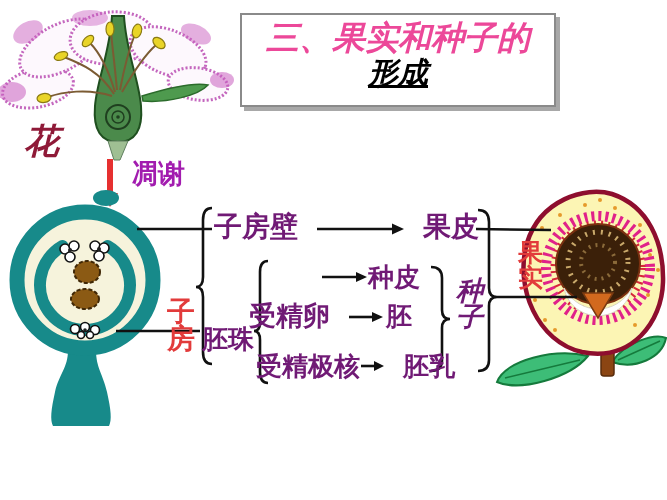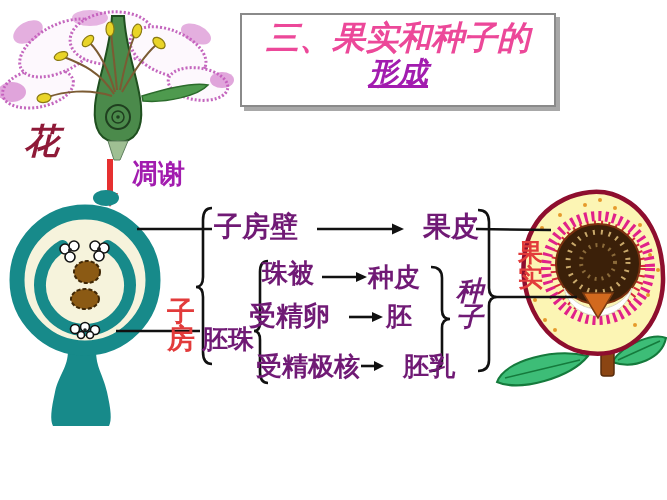--- a/index.html
+++ b/index.html
@@ -6,21 +6,21 @@
   .slide{position:relative;width:667px;height:500px;background:#ffffff;overflow:hidden;
          font-family:"Liberation Sans", sans-serif;}
   .overlay{position:absolute;left:0;top:0;width:667px;height:500px;}
 
   
   .title-box{position:absolute;left:240px;top:13px;width:312px;height:90px;background:#fff;
              border:2px solid #8a8a8a;box-shadow:4px 4px 0 #a8a8a8;text-align:center;}
   .title-l1{margin-top:6px;font-family:"Liberation Serif", serif;font-style:italic;font-weight:bold;
             font-size:33px;line-height:1.05;color:#ec4899;white-space:nowrap;}
   .title-l2{font-family:"Liberation Serif", serif;font-style:italic;font-weight:bold;
-            font-size:30px;line-height:1.1;color:#a21caf;text-decoration:underline;}
+            font-size:30px;line-height:1.1;color:#000000;text-decoration:underline;}
 
   
   .lbl{position:absolute;font-weight:bold;line-height:1;white-space:nowrap;color:#701a75;}
   .red{color:#e23b3b;}
   .vert{width:1em;white-space:normal;word-break:break-all;text-align:center;line-height:0.98;}
 
   .flower-name{position:absolute;left:24px;top:124px;font-family:"Liberation Serif", serif;
                font-style:italic;font-weight:bold;font-size:35px;color:#8f1a38;line-height:1;}
   .wither{position:absolute;left:131px;top:161px;font-size:27px;font-weight:bold;color:#a21caf;line-height:1;}
 
@@ -160,21 +160,20 @@
     <div class="title-l1">三、果实和种子的</div>
     <div class="title-l2">形成</div>
   </div>
 
   <div class="flower-name">花</div>
   <div class="wither">凋谢</div>
 
   <div class="lbl" style="left:214px;top:213px;font-size:28px;">子房壁</div>
   <div class="lbl" style="left:423px;top:213px;font-size:28px;">果皮</div>
 
-  <div class="lbl" style="left:262px;top:260px;font-size:26px;">珠被</div>
   <div class="lbl" style="left:368px;top:264px;font-size:26px;">种皮</div>
 
   <div class="lbl" style="left:249px;top:303px;font-size:27px;text-align:right;">受精卵</div>
   <div class="lbl" style="left:386px;top:303px;font-size:26px;">胚</div>
 
   <div class="lbl" style="left:256px;top:353px;font-size:26px;">受精极核</div>
   <div class="lbl" style="left:384px;top:353px;font-size:26px;margin-left:19px;">胚乳</div>
 
   <div class="lbl" style="left:202px;top:326px;font-size:26px;">胚珠</div>
 

